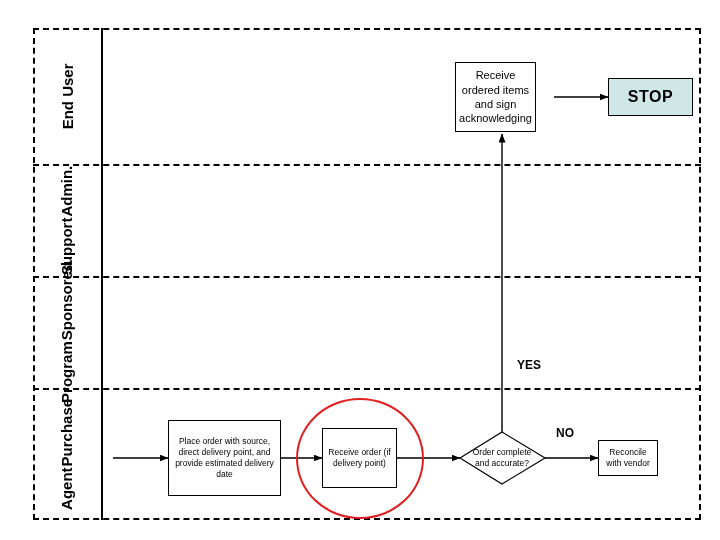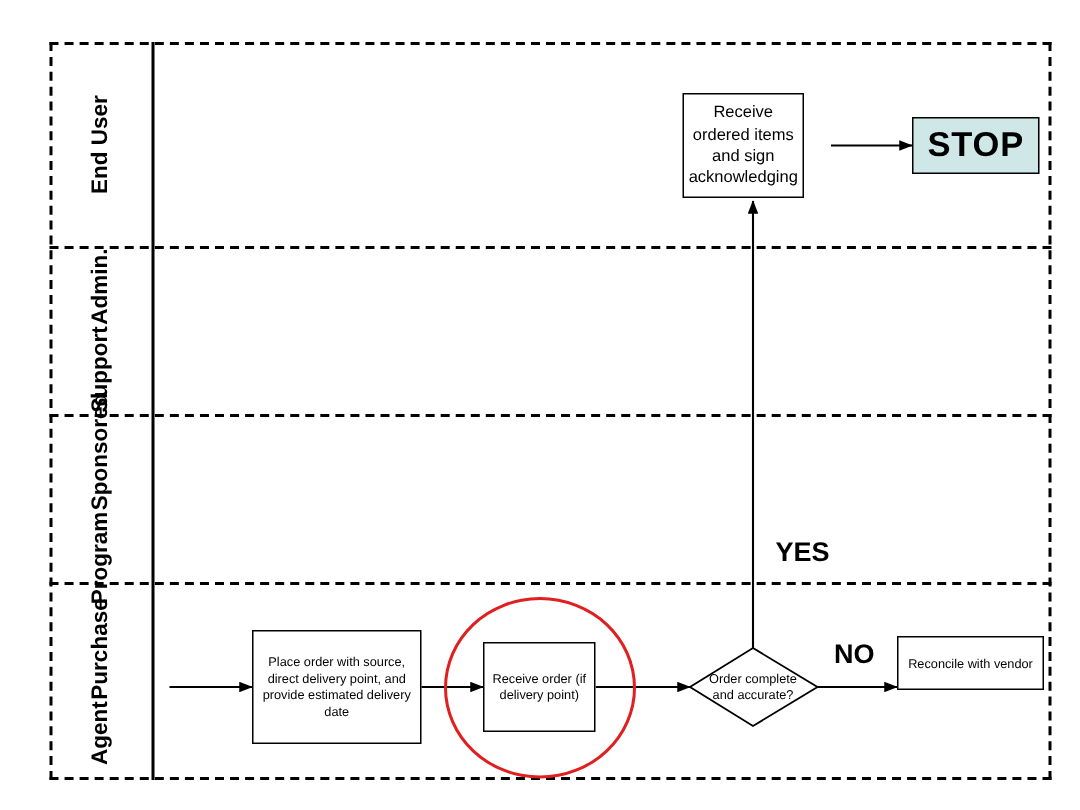--- a/index.html
+++ b/index.html
@@ -78,21 +78,21 @@
     justify-content: center;
     text-align: center;
     font-size: 8.5px;
     line-height: 1.28;
     color: #000000;
     padding: 2px 3px;
   }
   .box.stop {
     background: #cfe7e7;
     border: 1px solid #000000;
-    font-size: 23px;
+    font-size: 16px;
     font-weight: bold;
     letter-spacing: 0.5px;
   }
   .box.receive-items {
     font-size: 11px;
     line-height: 1.3;
   }
   .circle-red {
     position: absolute;
     border: 2.5px solid #e02020;
@@ -105,21 +105,21 @@
     display: flex;
     align-items: center;
     justify-content: flex-end;
     text-align: center;
     font-size: 8.5px;
     line-height: 1.25;
     color: #000000;
   }
   .branch-label {
     position: absolute;
-    font-size: 18px;
+    font-size: 12px;
     font-weight: bold;
     color: #000000;
     white-space: nowrap;
   }
 </style>
 </head>
 <body>
 
 <div id="canvas">
 
@@ -191,20 +191,20 @@
   <div class="box" style="left:322px; top:428px; width:75px; height:60px;text-align:center;">
     <span>Receive order (if delivery point)</span>
   </div>
 
   <div class="circle-red" style="left:296px; top:398px; width:128px; height:121px;"></div>
 
   <div class="diamond-label" style="left:466px; top:440px; width:72px; height:36px;">
     <span>Order complete and accurate?</span>
   </div>
 
-  <div class="box" style="left:598px; top:424px; width:98px; height:36px;">
+  <div class="box" style="left:598px; top:440px; width:60px; height:36px;">
     <span>Reconcile with vendor</span>
   </div>
 
   <div class="branch-label" style="left:517px; top:358px;">YES</div>
   <div class="branch-label" style="left:556px; top:426px;">NO</div>
 
 </div>
 
 </body></html>

